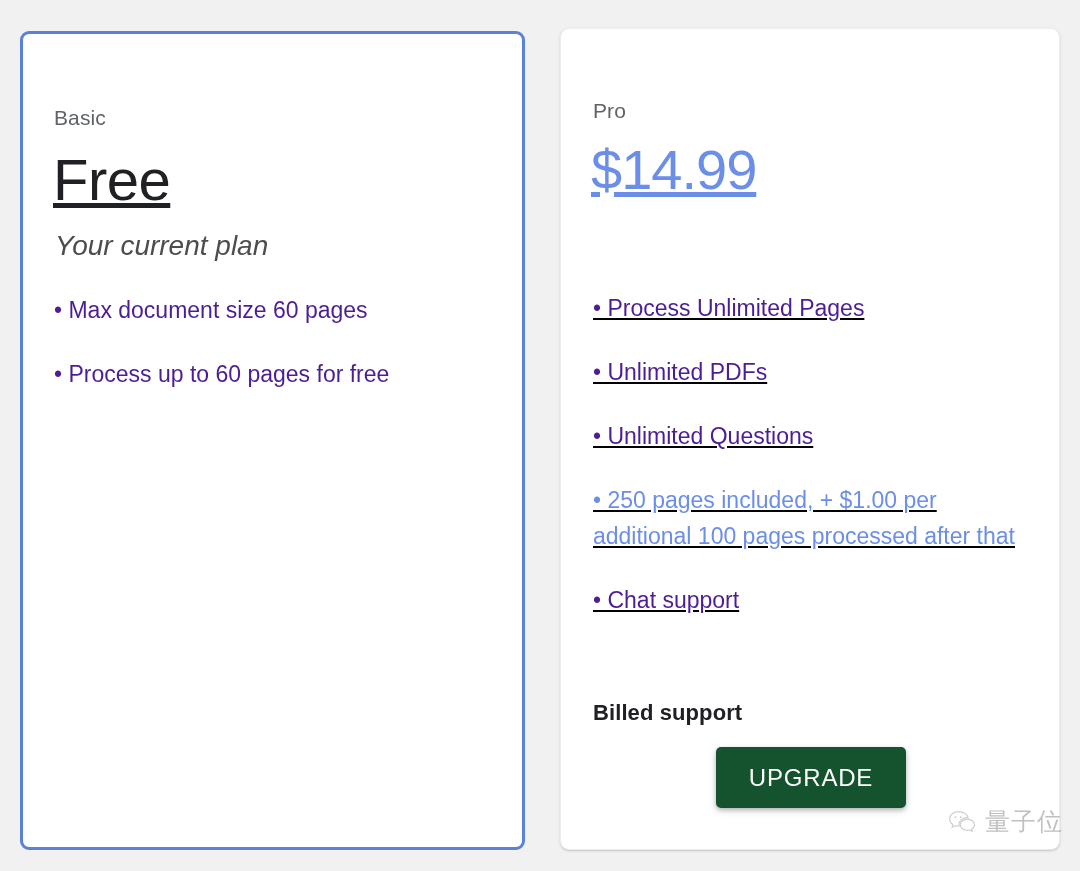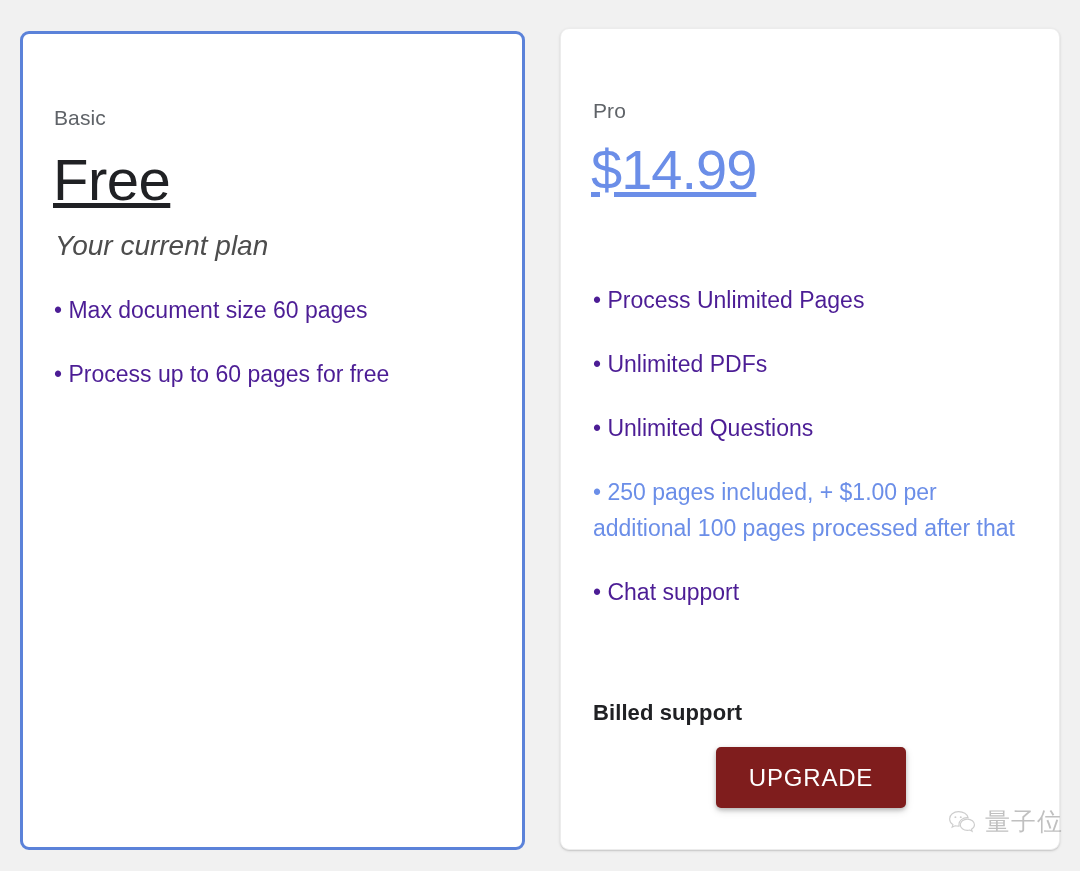--- a/index.html
+++ b/index.html
@@ -125,21 +125,21 @@
     white-space: nowrap;
   }
 
   
   .upgrade-button {
     position: absolute;
     left: 716px;
     top: 747px;
     width: 190px;
     height: 61px;
-    background: #7f1d1d;
+    background: #14532d;
     color: #ffffff;
     border: none;
     border-radius: 5px;
     font-family: "Liberation Sans", "DejaVu Sans", sans-serif;
     font-size: 24px;
     letter-spacing: 0.8px;
     cursor: pointer;
     box-shadow: 0 2px 4px rgba(0,0,0,0.22), 0 3px 8px rgba(0,0,0,0.12);
     padding: 0;
   }
@@ -193,21 +193,21 @@
   </div>
 
   <div class="plan-card pro">
     <div class="card-inner">
 
       <div class="plan-name" style="left:32px; top:70px;">Pro</div>
 
       <div class="plan-price accent" style="left:30px; top:113px;">$14.99</div>
 
 
-      <ul class="feature-list" style="left:32px; top:253px; width:435px;">
+      <ul class="feature-list" style="left:32px; top:261px; width:435px;text-decoration:underline;">
         <li class="feature-item">• Process Unlimited Pages</li>
         <li class="feature-item">• Unlimited PDFs</li>
         <li class="feature-item">• Unlimited Questions</li>
         <li class="feature-item highlight wrap">• 250 pages included, + $1.00 per additional 100 pages processed after that</li>
         <li class="feature-item">• Chat support</li>
       </ul>
 
       <div class="billing-note" style="left:32px; top:671px;">Billed support</div>
 
     </div>

